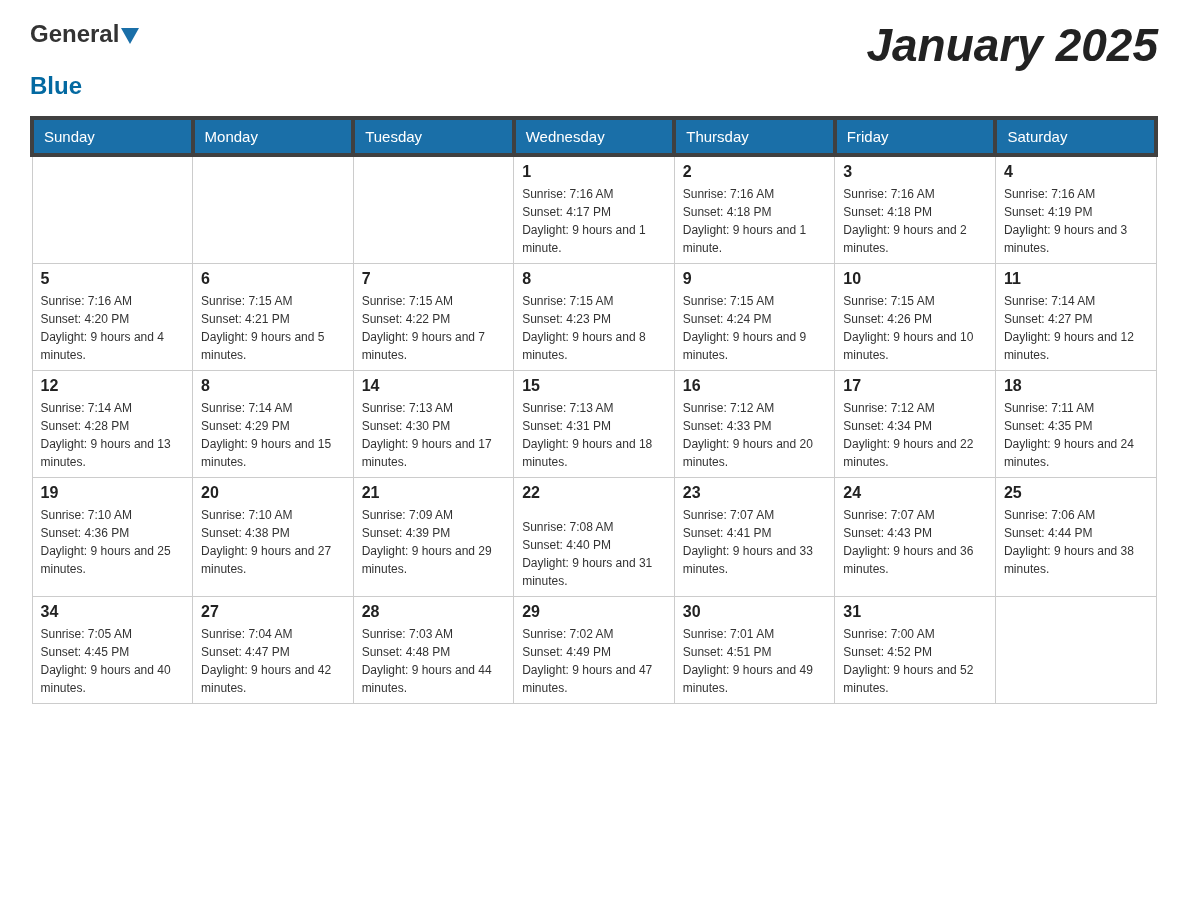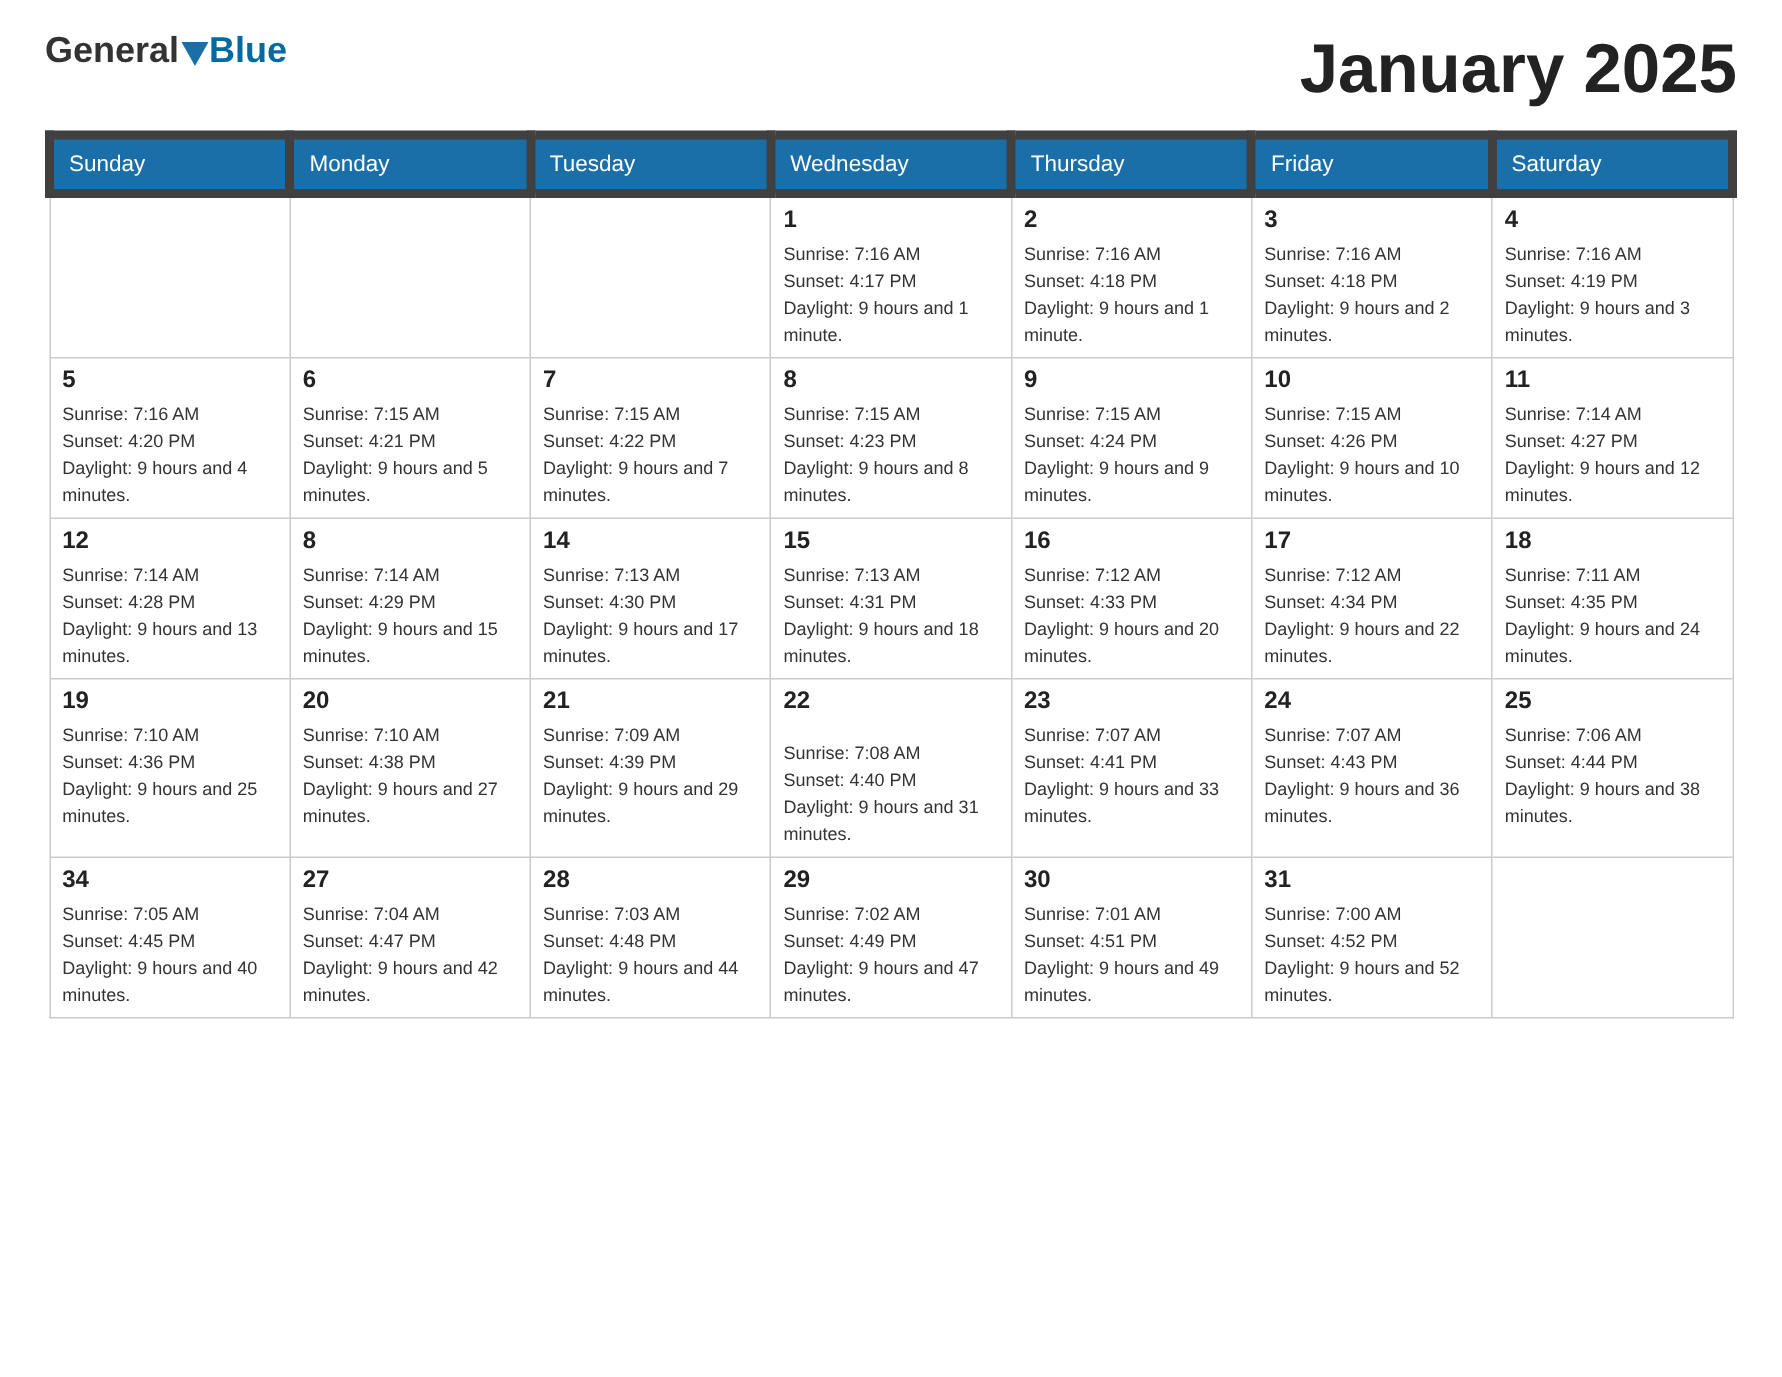--- a/index.html
+++ b/index.html
@@ -11,20 +11,21 @@
       padding: 20px 30px;
     }
     .header {
       display: flex;
       justify-content: space-between;
       align-items: flex-start;
       margin-bottom: 16px;
     }
     .title-area {
       text-align: right;
+      font-style: italic;
     }
     .calendar-title {
       font-size: 46px;
       font-weight: bold;
       color: #222;
       line-height: 1.1;
     }
     .calendar-subtitle {
       font-size: 20px;
       color: #333;
@@ -35,21 +36,21 @@
       border-collapse: collapse;
       border: 1px solid #ccc;
     }
     .calendar th {
       background-color: #1a6fa8;
       color: #ffffff;
       font-size: 15px;
       font-weight: normal;
       padding: 8px 10px;
       text-align: left;
-      border: 6px solid #404040;
+      border: 4px solid #404040;
     }
     .calendar td {
       vertical-align: top;
       padding: 6px 8px;
       border: 1px solid #ccc;
       width: calc(100% / 7);
       font-size: 12px;
       color: #333;
       min-height: 100px;
     }
@@ -63,21 +64,23 @@
     .day-info {
       font-size: 12px;
       color: #333;
       line-height: 1.5;
     }
     .empty-cell {
       background: #fff;
     }
     .logo-wrap {
       display: flex;
+      flex-direction: column;
       align-items: flex-start;
+      gap: 24px;
     }
     .logo-line1 {
       display: flex;
       align-items: center;
     }
     .logo-triangle {
       display: inline-block;
       width: 0;
       height: 0;
       border-left: 9px solid transparent;

